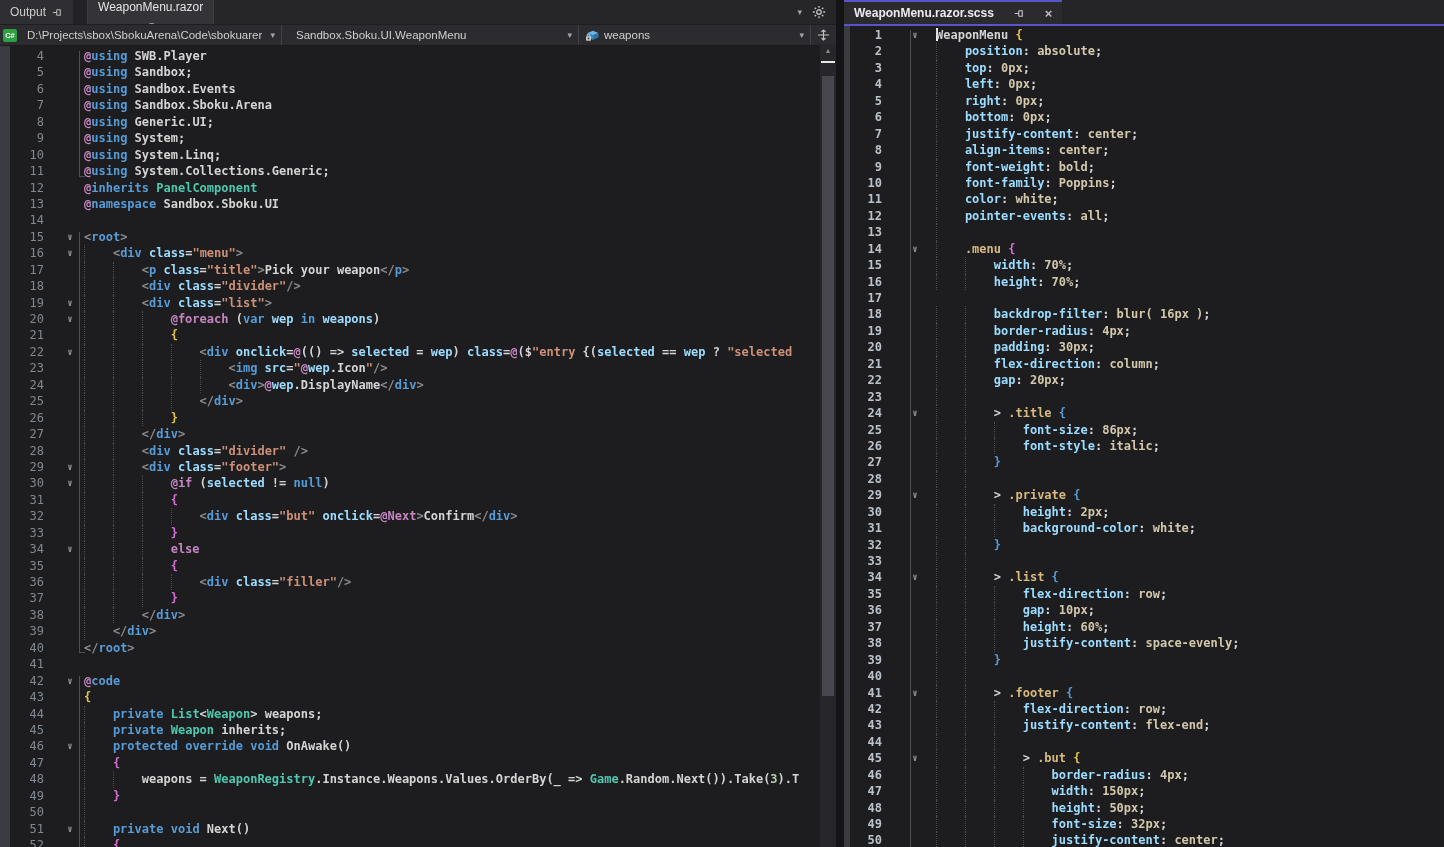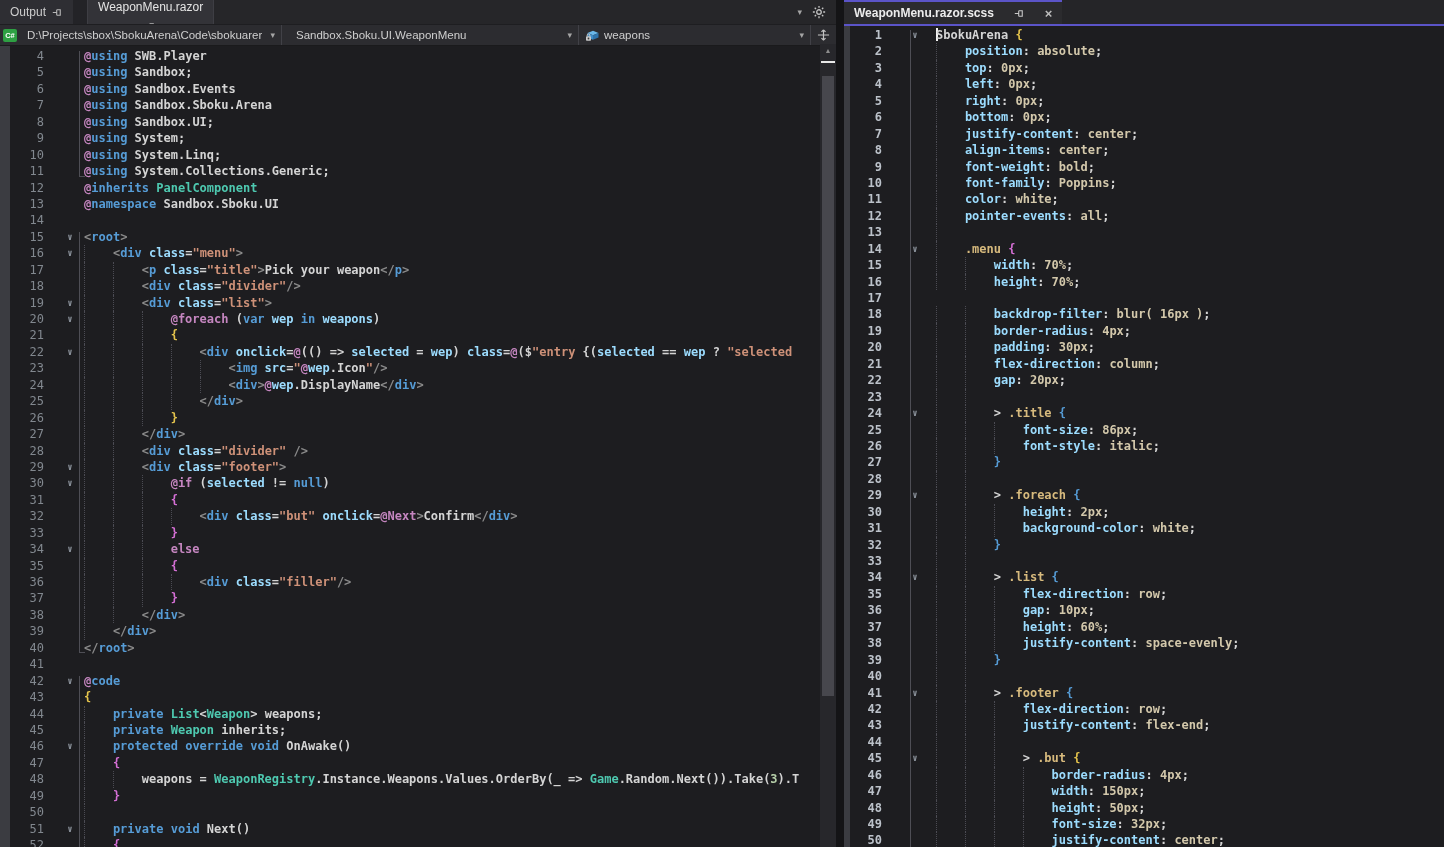--- a/index.html
+++ b/index.html
@@ -134,21 +134,21 @@
           </svg>
       </span>
     </div>
 
     <div class="margin-strip"></div>
     <div class="code-area" id="left-code">
         <div class="crow"><span class="ln">4</span><span class="fold"></span><span class="src"><span class="tk-p">@</span><span class="tk-k">using</span><span class="tk-d"> SWB.Player</span></span></div>
         <div class="crow"><span class="ln">5</span><span class="fold"></span><span class="src"><span class="tk-p">@</span><span class="tk-k">using</span><span class="tk-d"> Sandbox;</span></span></div>
         <div class="crow"><span class="ln">6</span><span class="fold"></span><span class="src"><span class="tk-p">@</span><span class="tk-k">using</span><span class="tk-d"> Sandbox.Events</span></span></div>
         <div class="crow"><span class="ln">7</span><span class="fold"></span><span class="src"><span class="tk-p">@</span><span class="tk-k">using</span><span class="tk-d"> Sandbox.Sboku.Arena</span></span></div>
-        <div class="crow"><span class="ln">8</span><span class="fold"></span><span class="src"><span class="tk-p">@</span><span class="tk-k">using</span><span class="tk-d"> Sandbox.UI;</span></span></div>
+        <div class="crow"><span class="ln">8</span><span class="fold"></span><span class="src"><span class="tk-p">@</span><span class="tk-k">using</span><span class="tk-d"> Generic.UI;</span></span></div>
         <div class="crow"><span class="ln">9</span><span class="fold"></span><span class="src"><span class="tk-p">@</span><span class="tk-k">using</span><span class="tk-d"> System;</span></span></div>
         <div class="crow"><span class="ln">10</span><span class="fold"></span><span class="src"><span class="tk-p">@</span><span class="tk-k">using</span><span class="tk-d"> System.Linq;</span></span></div>
         <div class="crow"><span class="ln">11</span><span class="fold"></span><span class="src"><span class="tk-p">@</span><span class="tk-k">using</span><span class="tk-d"> System.Collections.Generic;</span></span></div>
         <div class="crow"><span class="ln">12</span><span class="fold"></span><span class="src"><span class="tk-p">@</span><span class="tk-k">inherits</span><span class="tk-d"> </span><span class="tk-t">PanelComponent</span></span></div>
         <div class="crow"><span class="ln">13</span><span class="fold"></span><span class="src"><span class="tk-p">@</span><span class="tk-k">namespace</span><span class="tk-d"> Sandbox.Sboku.UI</span></span></div>
         <div class="crow"><span class="ln">14</span><span class="fold"></span><span class="src"></span></div>
         <div class="crow"><span class="ln">15</span><span class="fold">∨</span><span class="src"><span class="tk-g">&lt;</span><span class="tk-k">root</span><span class="tk-g">&gt;</span></span></div>
         <div class="crow"><span class="ln">16</span><span class="fold">∨</span><span class="src"><span class="ig"></span><span class="tk-g">&lt;</span><span class="tk-k">div</span><span class="tk-d"> </span><span class="tk-a">class</span><span class="tk-d">=</span><span class="tk-s">"menu"</span><span class="tk-g">&gt;</span></span></div>
         <div class="crow"><span class="ln">17</span><span class="fold"></span><span class="src"><span class="ig"></span><span class="ig"></span><span class="tk-g">&lt;</span><span class="tk-k">p</span><span class="tk-d"> </span><span class="tk-a">class</span><span class="tk-d">=</span><span class="tk-s">"title"</span><span class="tk-g">&gt;</span><span class="tk-d">Pick your weapon</span><span class="tk-g">&lt;/</span><span class="tk-k">p</span><span class="tk-g">&gt;</span></span></div>
         <div class="crow"><span class="ln">18</span><span class="fold"></span><span class="src"><span class="ig"></span><span class="ig"></span><span class="tk-g">&lt;</span><span class="tk-k">div</span><span class="tk-d"> </span><span class="tk-a">class</span><span class="tk-d">=</span><span class="tk-s">"divider"</span><span class="tk-g">/&gt;</span></span></div>
@@ -207,21 +207,21 @@
         <span>
           <svg width="11" height="11" viewBox="0 0 14 14">
               <path d="M1 7 h5 M6 3.5 v7 M6 3.5 h4.5 v7 H6" stroke="#c8c8c8" stroke-width="1.4" fill="none"></path>
             </svg>
         </span>
         <span class="closex">×</span>
       </div>
     </div>
     <div class="margin-strip"></div>
     <div class="code-area rcode" id="right-code">
-        <div class="crow"><span class="ln">1</span><span class="fold">∨</span><span class="src"><span class="caret"></span><span class="tk-d">SbokuArena </span><span class="tk-y">{</span></span></div>
+        <div class="crow"><span class="ln">1</span><span class="fold">∨</span><span class="src"><span class="caret"></span><span class="tk-d">WeaponMenu </span><span class="tk-y">{</span></span></div>
         <div class="crow"><span class="ln">2</span><span class="fold"></span><span class="src"><span class="ig"></span><span class="tk-a">position</span><span class="tk-d">: </span><span class="tk-v">absolute</span><span class="tk-d">;</span></span></div>
         <div class="crow"><span class="ln">3</span><span class="fold"></span><span class="src"><span class="ig"></span><span class="tk-a">top</span><span class="tk-d">: </span><span class="tk-v">0px</span><span class="tk-d">;</span></span></div>
         <div class="crow"><span class="ln">4</span><span class="fold"></span><span class="src"><span class="ig"></span><span class="tk-a">left</span><span class="tk-d">: </span><span class="tk-v">0px</span><span class="tk-d">;</span></span></div>
         <div class="crow"><span class="ln">5</span><span class="fold"></span><span class="src"><span class="ig"></span><span class="tk-a">right</span><span class="tk-d">: </span><span class="tk-v">0px</span><span class="tk-d">;</span></span></div>
         <div class="crow"><span class="ln">6</span><span class="fold"></span><span class="src"><span class="ig"></span><span class="tk-a">bottom</span><span class="tk-d">: </span><span class="tk-v">0px</span><span class="tk-d">;</span></span></div>
         <div class="crow"><span class="ln">7</span><span class="fold"></span><span class="src"><span class="ig"></span><span class="tk-a">justify-content</span><span class="tk-d">: </span><span class="tk-v">center</span><span class="tk-d">;</span></span></div>
         <div class="crow"><span class="ln">8</span><span class="fold"></span><span class="src"><span class="ig"></span><span class="tk-a">align-items</span><span class="tk-d">: </span><span class="tk-v">center</span><span class="tk-d">;</span></span></div>
         <div class="crow"><span class="ln">9</span><span class="fold"></span><span class="src"><span class="ig"></span><span class="tk-a">font-weight</span><span class="tk-d">: </span><span class="tk-v">bold</span><span class="tk-d">;</span></span></div>
         <div class="crow"><span class="ln">10</span><span class="fold"></span><span class="src"><span class="ig"></span><span class="tk-a">font-family</span><span class="tk-d">: </span><span class="tk-v">Poppins</span><span class="tk-d">;</span></span></div>
         <div class="crow"><span class="ln">11</span><span class="fold"></span><span class="src"><span class="ig"></span><span class="tk-a">color</span><span class="tk-d">: </span><span class="tk-v">white</span><span class="tk-d">;</span></span></div>
@@ -235,21 +235,21 @@
         <div class="crow"><span class="ln">19</span><span class="fold"></span><span class="src"><span class="ig"></span><span class="ig"></span><span class="tk-a">border-radius</span><span class="tk-d">: </span><span class="tk-v">4px</span><span class="tk-d">;</span></span></div>
         <div class="crow"><span class="ln">20</span><span class="fold"></span><span class="src"><span class="ig"></span><span class="ig"></span><span class="tk-a">padding</span><span class="tk-d">: </span><span class="tk-v">30px</span><span class="tk-d">;</span></span></div>
         <div class="crow"><span class="ln">21</span><span class="fold"></span><span class="src"><span class="ig"></span><span class="ig"></span><span class="tk-a">flex-direction</span><span class="tk-d">: </span><span class="tk-v">column</span><span class="tk-d">;</span></span></div>
         <div class="crow"><span class="ln">22</span><span class="fold"></span><span class="src"><span class="ig"></span><span class="ig"></span><span class="tk-a">gap</span><span class="tk-d">: </span><span class="tk-v">20px</span><span class="tk-d">;</span></span></div>
         <div class="crow"><span class="ln">23</span><span class="fold"></span><span class="src"><span class="ig"></span><span class="ig"></span></span></div>
         <div class="crow"><span class="ln">24</span><span class="fold">∨</span><span class="src"><span class="ig"></span><span class="ig"></span><span class="tk-d">&gt; </span><span class="tk-c">.title</span><span class="tk-d"> </span><span class="tk-b">{</span></span></div>
         <div class="crow"><span class="ln">25</span><span class="fold"></span><span class="src"><span class="ig"></span><span class="ig"></span><span class="ig"></span><span class="tk-a">font-size</span><span class="tk-d">: </span><span class="tk-v">86px</span><span class="tk-d">;</span></span></div>
         <div class="crow"><span class="ln">26</span><span class="fold"></span><span class="src"><span class="ig"></span><span class="ig"></span><span class="ig"></span><span class="tk-a">font-style</span><span class="tk-d">: </span><span class="tk-v">italic</span><span class="tk-d">;</span></span></div>
         <div class="crow"><span class="ln">27</span><span class="fold"></span><span class="src"><span class="ig"></span><span class="ig"></span><span class="tk-b">}</span></span></div>
         <div class="crow"><span class="ln">28</span><span class="fold"></span><span class="src"><span class="ig"></span><span class="ig"></span></span></div>
-        <div class="crow"><span class="ln">29</span><span class="fold">∨</span><span class="src"><span class="ig"></span><span class="ig"></span><span class="tk-d">&gt; </span><span class="tk-c">.foreach</span><span class="tk-d"> </span><span class="tk-b">{</span></span></div>
+        <div class="crow"><span class="ln">29</span><span class="fold">∨</span><span class="src"><span class="ig"></span><span class="ig"></span><span class="tk-d">&gt; </span><span class="tk-c">.private</span><span class="tk-d"> </span><span class="tk-b">{</span></span></div>
         <div class="crow"><span class="ln">30</span><span class="fold"></span><span class="src"><span class="ig"></span><span class="ig"></span><span class="ig"></span><span class="tk-a">height</span><span class="tk-d">: </span><span class="tk-v">2px</span><span class="tk-d">;</span></span></div>
         <div class="crow"><span class="ln">31</span><span class="fold"></span><span class="src"><span class="ig"></span><span class="ig"></span><span class="ig"></span><span class="tk-a">background-color</span><span class="tk-d">: </span><span class="tk-v">white</span><span class="tk-d">;</span></span></div>
         <div class="crow"><span class="ln">32</span><span class="fold"></span><span class="src"><span class="ig"></span><span class="ig"></span><span class="tk-b">}</span></span></div>
         <div class="crow"><span class="ln">33</span><span class="fold"></span><span class="src"><span class="ig"></span><span class="ig"></span></span></div>
         <div class="crow"><span class="ln">34</span><span class="fold">∨</span><span class="src"><span class="ig"></span><span class="ig"></span><span class="tk-d">&gt; </span><span class="tk-c">.list</span><span class="tk-d"> </span><span class="tk-b">{</span></span></div>
         <div class="crow"><span class="ln">35</span><span class="fold"></span><span class="src"><span class="ig"></span><span class="ig"></span><span class="ig"></span><span class="tk-a">flex-direction</span><span class="tk-d">: </span><span class="tk-v">row</span><span class="tk-d">;</span></span></div>
         <div class="crow"><span class="ln">36</span><span class="fold"></span><span class="src"><span class="ig"></span><span class="ig"></span><span class="ig"></span><span class="tk-a">gap</span><span class="tk-d">: </span><span class="tk-v">10px</span><span class="tk-d">;</span></span></div>
         <div class="crow"><span class="ln">37</span><span class="fold"></span><span class="src"><span class="ig"></span><span class="ig"></span><span class="ig"></span><span class="tk-a">height</span><span class="tk-d">: </span><span class="tk-v">60%</span><span class="tk-d">;</span></span></div>
         <div class="crow"><span class="ln">38</span><span class="fold"></span><span class="src"><span class="ig"></span><span class="ig"></span><span class="ig"></span><span class="tk-a">justify-content</span><span class="tk-d">: </span><span class="tk-v">space-evenly</span><span class="tk-d">;</span></span></div>
         <div class="crow"><span class="ln">39</span><span class="fold"></span><span class="src"><span class="ig"></span><span class="ig"></span><span class="tk-b">}</span></span></div>

